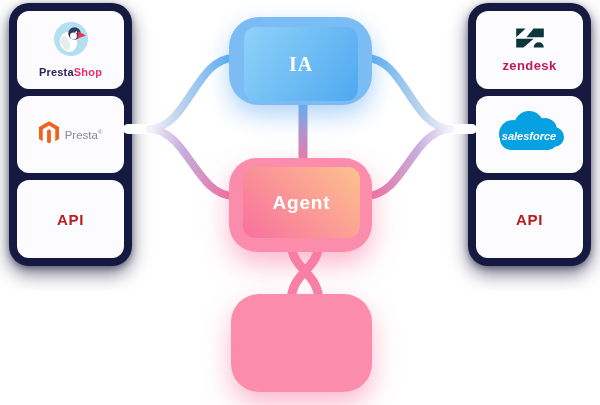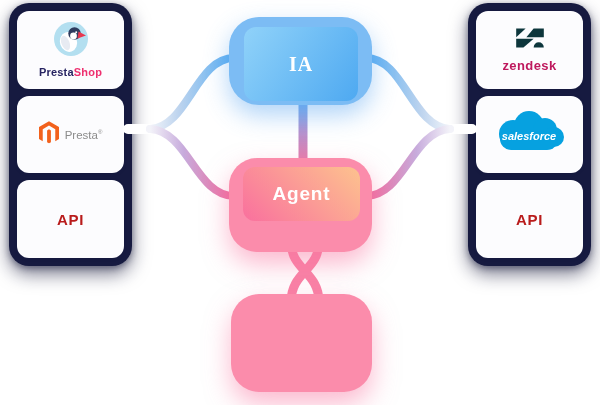--- a/index.html
+++ b/index.html
@@ -38,21 +38,21 @@
   .node.ia  .halo{background:#7cbcf4;box-shadow:0 10px 24px rgba(80,160,240,.45);}
   .node.agent .halo,.node.client .halo{background:#fb8cab;border-radius:28px;box-shadow:0 12px 26px rgba(250,115,160,.5);}
   .inner{
     position:absolute;border-radius:12px;display:flex;align-items:center;justify-content:center;
     color:#ffffff;font-weight:700;letter-spacing:.8px;
   }
   .node.ia{left:229px;top:17px;width:143px;height:88px;font-family:Liberation Serif, serif;}
   .node.ia .inner{left:15px;top:10px;width:114px;height:74px;font-size:20px;
     background:linear-gradient(125deg,#90d2f9 0%,#4ea9f1 100%);}
   .node.agent{left:229px;top:158px;width:143px;height:94px;}
-  .node.agent .inner{left:14px;top:9px;width:117px;height:54px;font-size:19px;
+  .node.agent .inner{left:14px;top:9px;width:117px;height:71px;font-size:19px;
     background:linear-gradient(45deg,#f9709e 0%,#fdc28e 100%);}
   .node.client{left:231px;top:294px;width:141px;height:98px;}
   .node.client .inner{left:15px;top:9px;width:112px;height:76px;font-size:19px;
     background:linear-gradient(45deg,#f9709e 0%,#fdc28e 100%);}
   .sf-text{font-style:italic;font-weight:700;}
 </style>
 </head>
 <body>
 
 <div class="stage">

